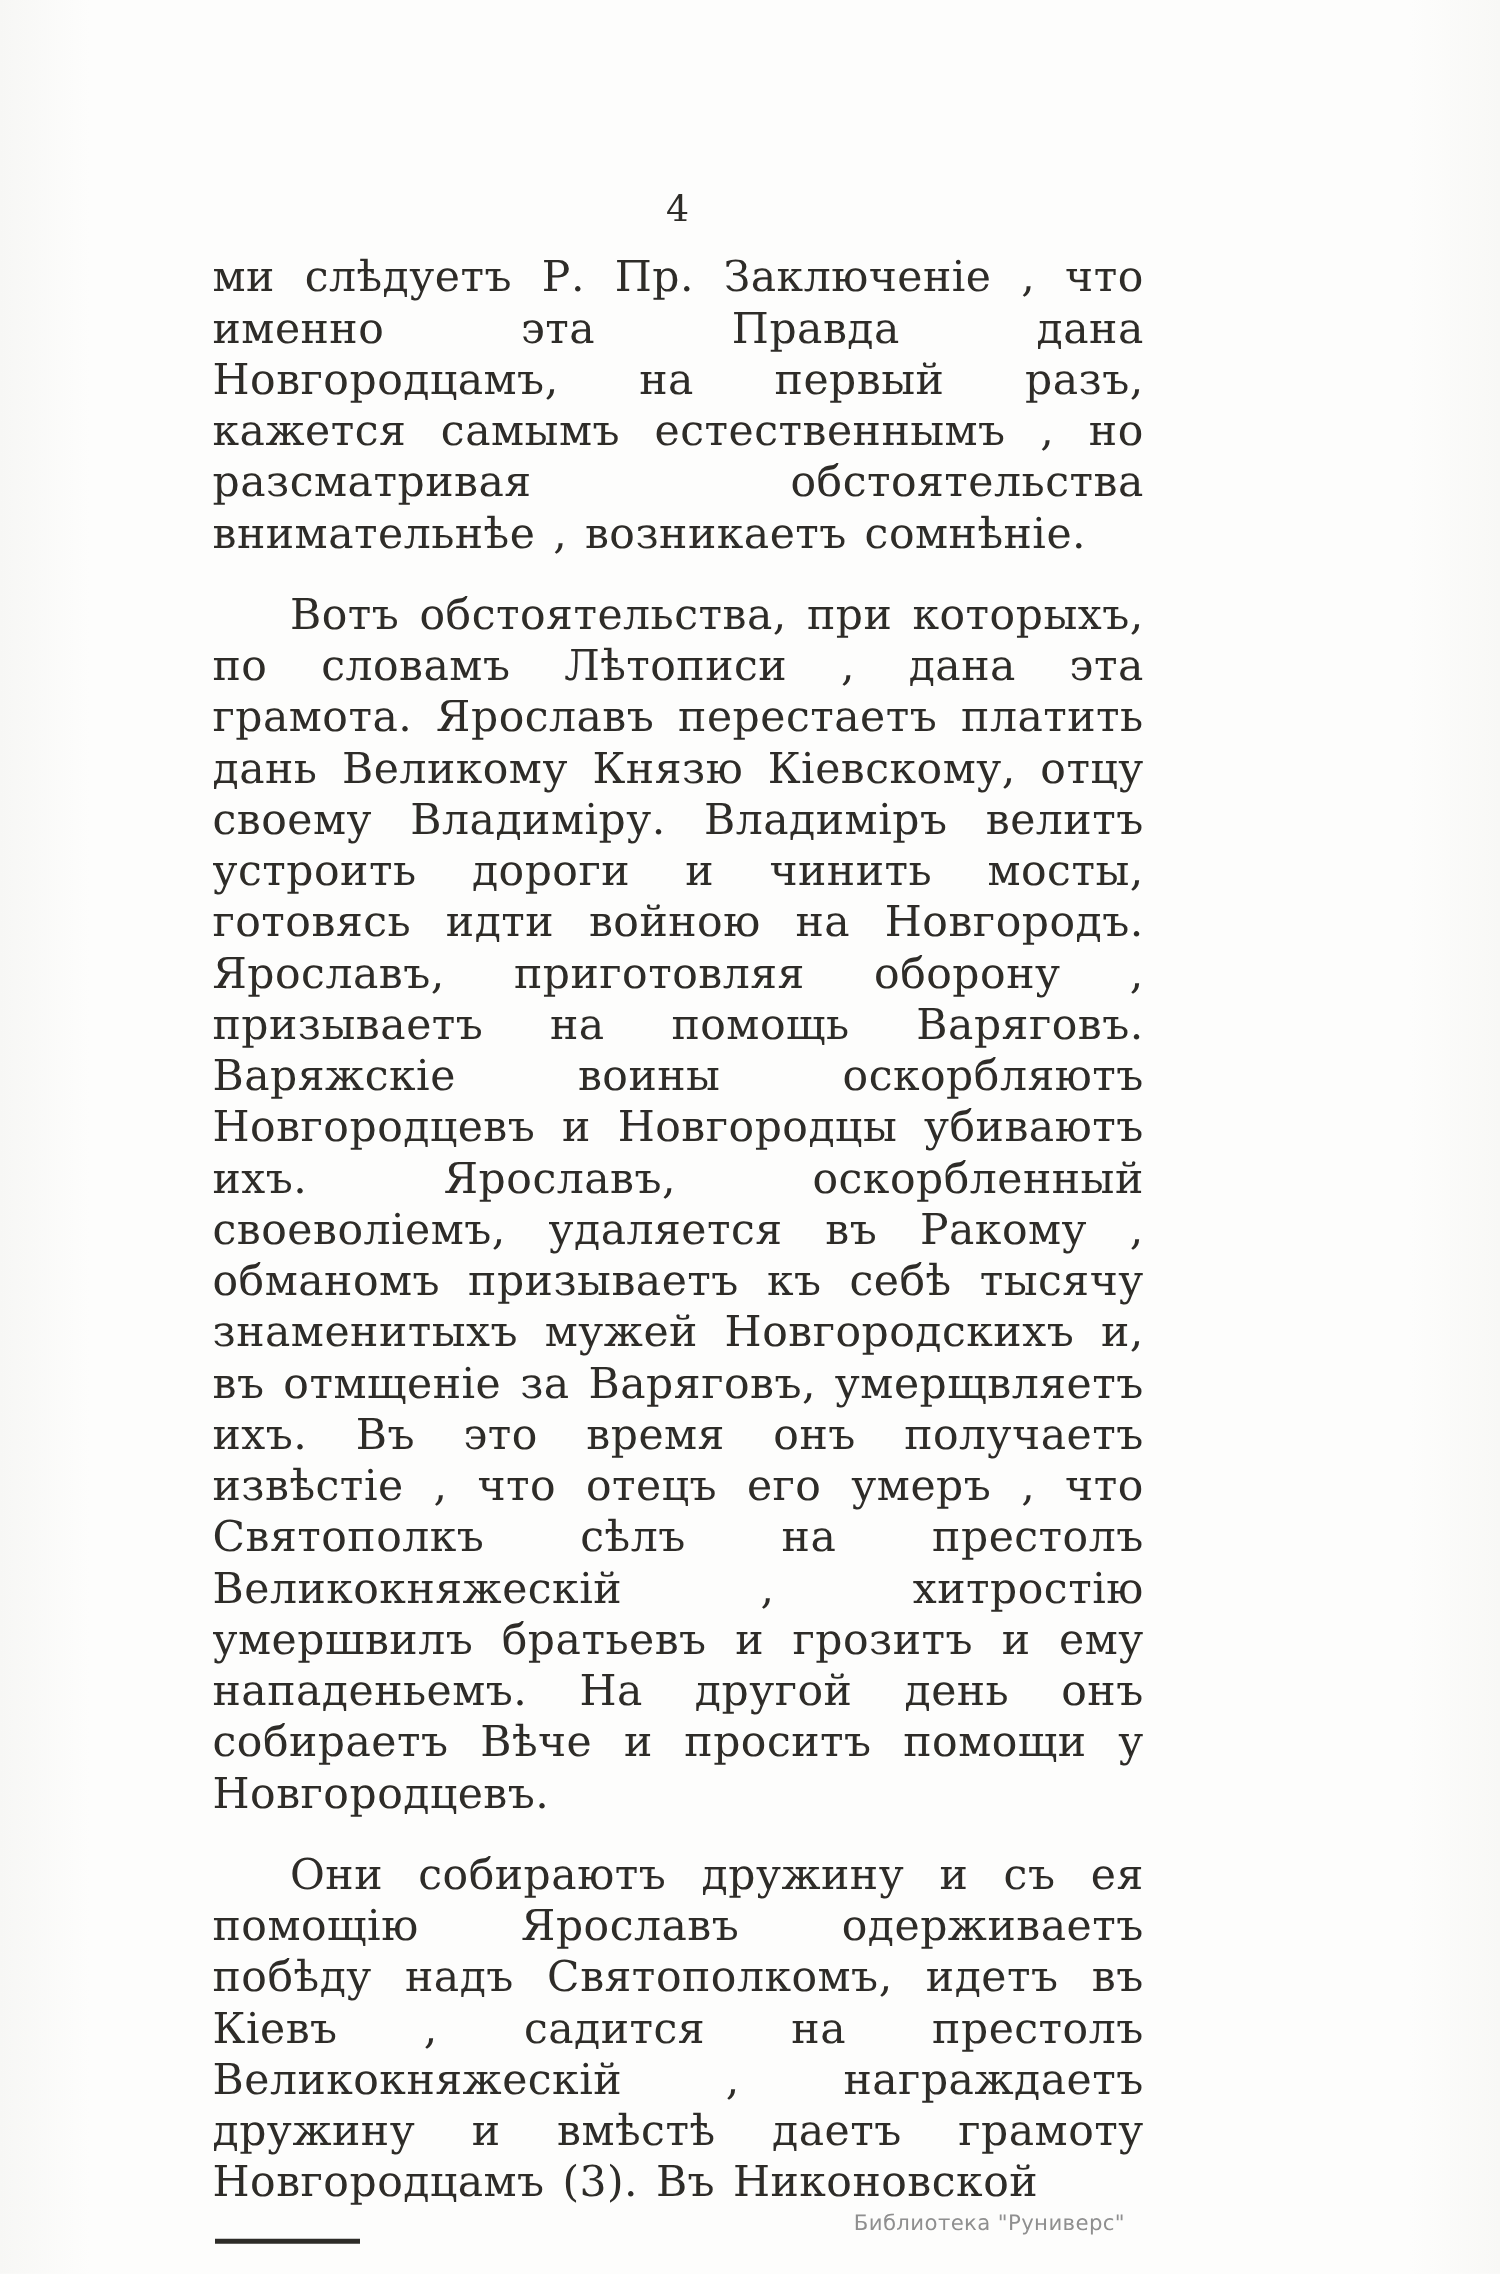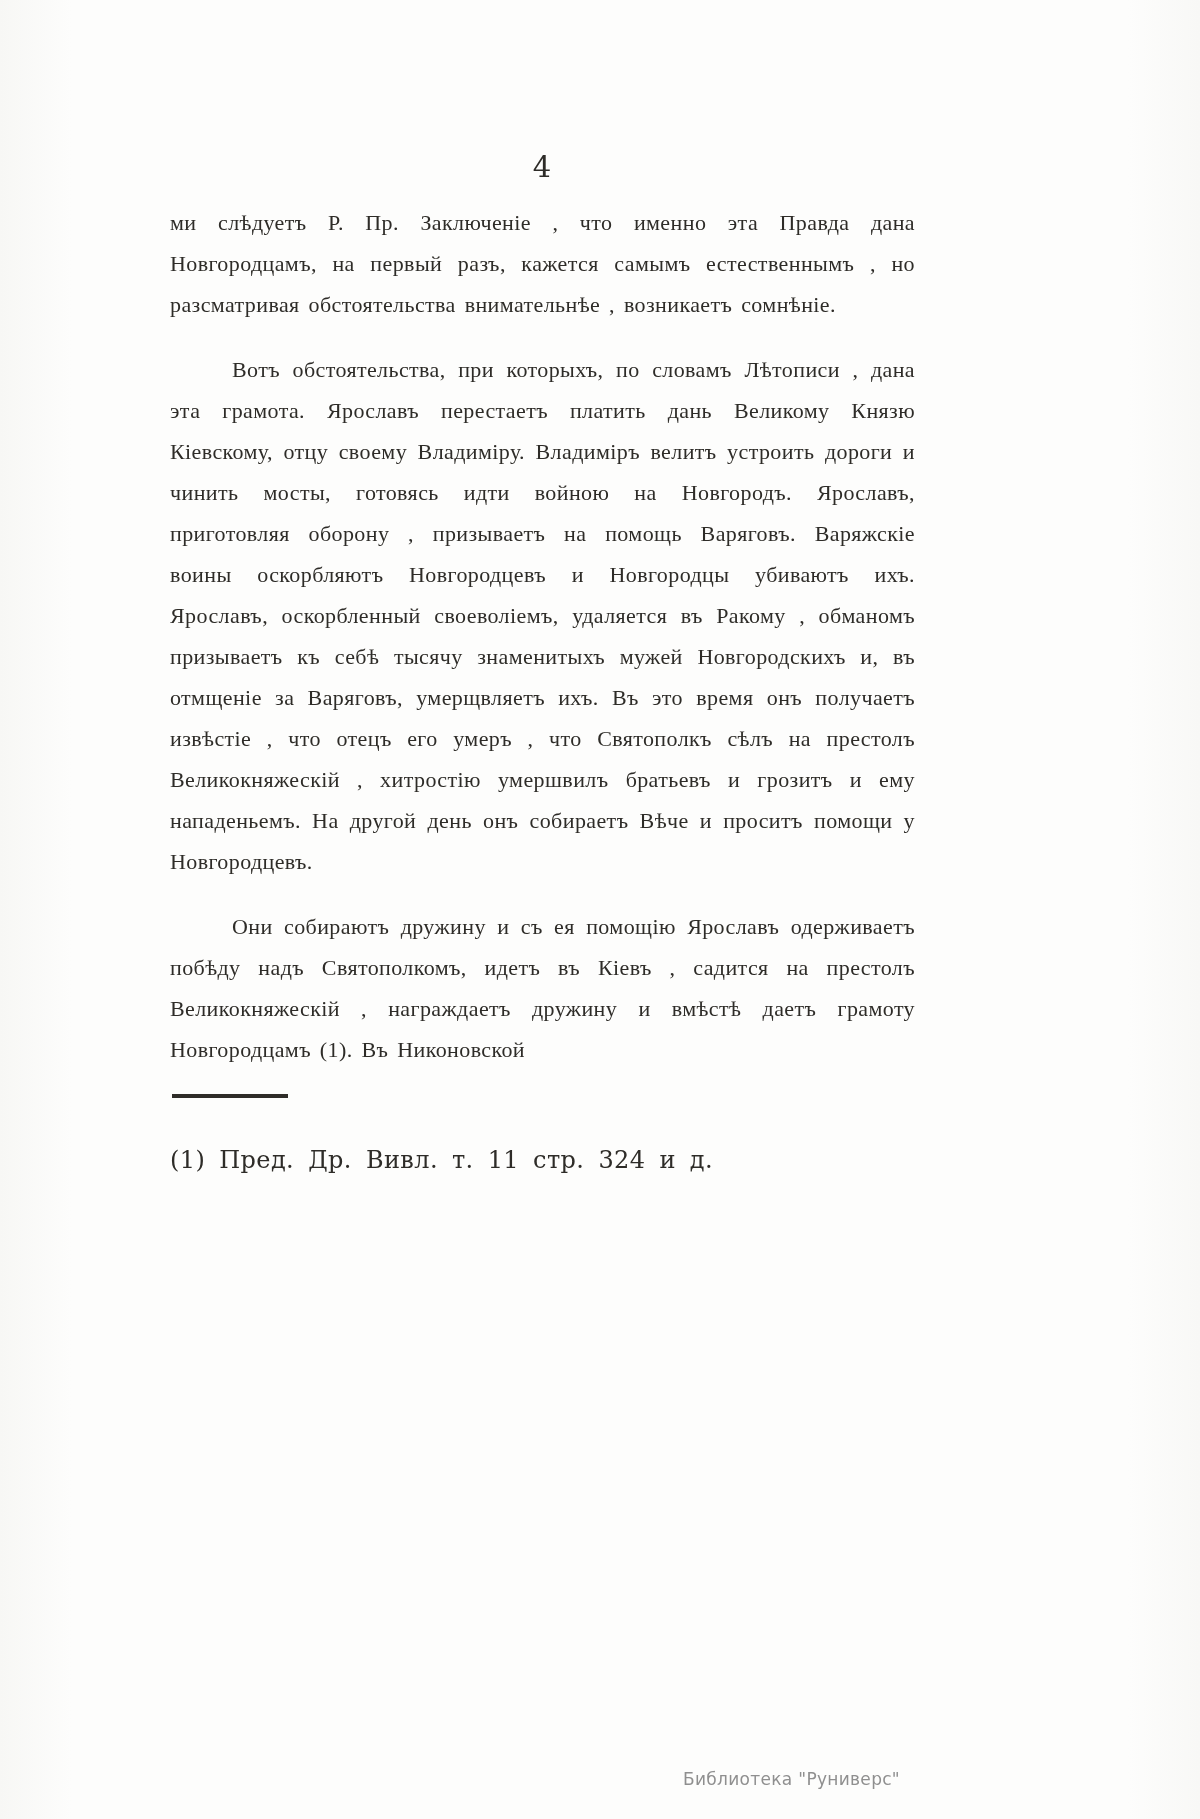--- a/index.html
+++ b/index.html
@@ -30,27 +30,26 @@
     text-align: center;
     font-size: 29px;
     letter-spacing: 1px;
     margin-bottom: 18px;
   }
   .text-block {
     width: 745px;
   }
   .para {
     margin: 0 0 24px 0;
-    font-size: 22px;
+    font-size: 34px;
     line-height: 41px;
     text-align: justify;
     text-indent: 62px;
     word-spacing: 3px;
     letter-spacing: 0.4px;
-    font-family: Liberation Serif, serif;
   }
   .para.no-indent {
     text-indent: 0;
   }
   .footnote-rule {
     width: 116px;
     height: 4px;
     background: #2e2c28;
     margin: 14px 0 26px 2px;
     border: none;
@@ -75,21 +74,21 @@
 </head>
 <body>
 
 <div class="scan-page">
 
   <div class="page-number">4</div>
 
   <div class="text-block">
     <p class="para no-indent">ми слѣдуетъ Р. Пр. Заключеніе , что именно эта Правда дана Новгородцамъ, на первый разъ, кажется самымъ естественнымъ , но разсматривая обстоятельства внимательнѣе , возникаетъ сомнѣніе.</p>
     <p class="para">Вотъ обстоятельства, при которыхъ, по словамъ Лѣтописи , дана эта грамота. Ярославъ перестаетъ платить дань Великому Князю Кіевскому, отцу своему Владиміру. Владиміръ велитъ устроить дороги и чинить мосты, готовясь идти войною на Новгородъ. Ярославъ, приготовляя оборону , призываетъ на помощь Варяговъ. Варяжскіе воины оскорбляютъ Новгородцевъ и Новгородцы убиваютъ ихъ. Ярославъ, оскорбленный своеволіемъ, удаляется въ Ракому , обманомъ призываетъ къ себѣ тысячу знаменитыхъ мужей Новгородскихъ и, въ отмщеніе за Варяговъ, умерщвляетъ ихъ. Въ это время онъ получаетъ извѣстіе , что отецъ его умеръ , что Святополкъ сѣлъ на престолъ Великокняжескій , хитростію умершвилъ братьевъ и грозитъ и ему нападеньемъ. На другой день онъ собираетъ Вѣче и проситъ помощи у Новгородцевъ.</p>
-    <p class="para">Они собираютъ дружину и съ ея помощію Ярославъ одерживаетъ побѣду надъ Святополкомъ, идетъ въ Кіевъ , садится на престолъ Великокняжескій , награждаетъ дружину и вмѣстѣ даетъ грамоту Новгородцамъ (1). Въ Никоновской</p>
+    <p class="para">Они собираютъ дружину и съ ея помощію Ярославъ одерживаетъ побѣду надъ Святополкомъ, идетъ въ Кіевъ , садится на престолъ Великокняжескій , награждаетъ дружину и вмѣстѣ даетъ грамоту Новгородцамъ (3). Въ Никоновской</p>
   </div>
 
   <div class="footnote-rule"></div>
 
   <div class="footnote">(1) Пред. Др. Вивл. т. 11 стр. 324 и д.</div>
 
 </div>
 
 <div class="watermark">Библиотека "Руниверс"</div>
 

